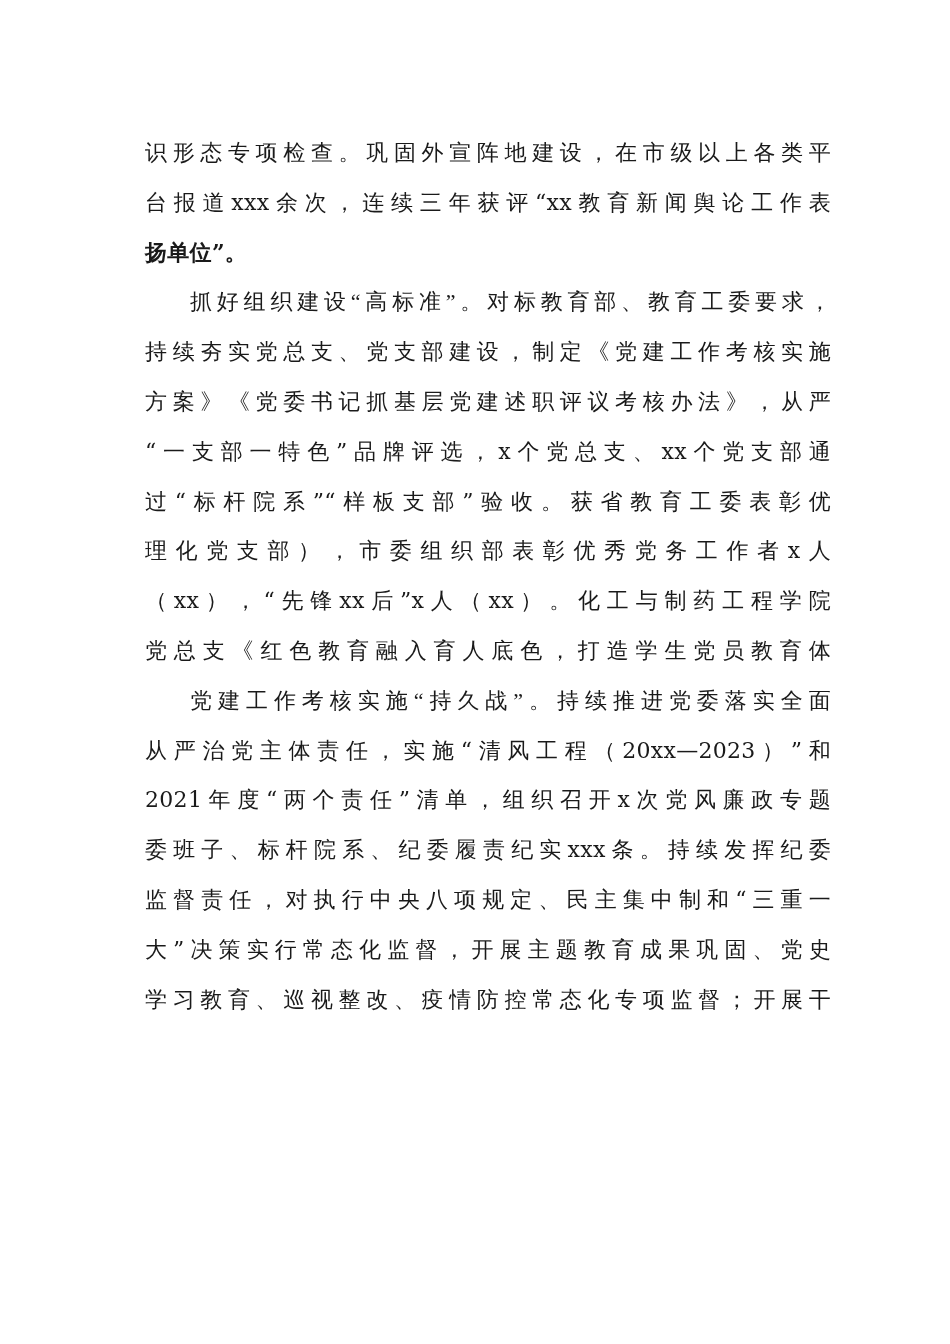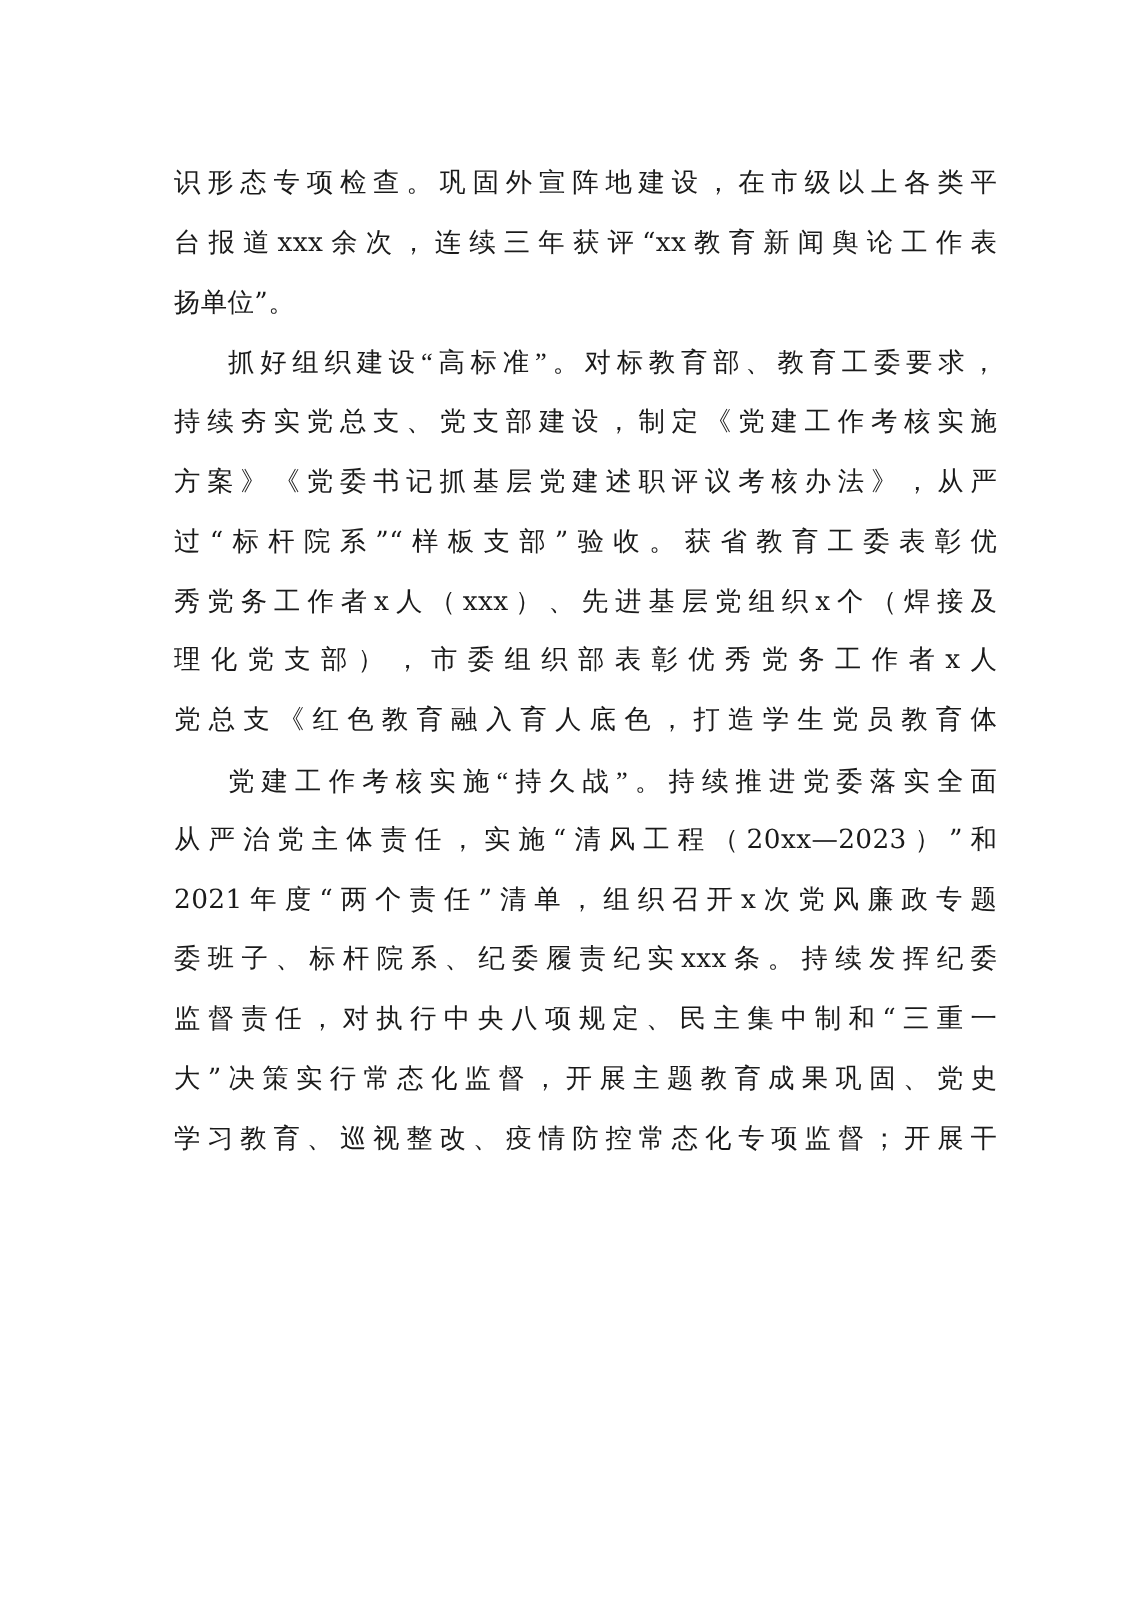--- a/index.html
+++ b/index.html
@@ -26,20 +26,21 @@
       line-height: 49.8px;
       font-size: 22px;
       white-space: nowrap;
       text-align: justify;
       text-align-last: justify;
       letter-spacing: 0.3px;
     }
     .line.last {
       text-align-last: left;
       text-align: center;
+      font-weight: bold;
     }
     .line.indent {
       padding-left: 45px;
       font-family: Liberation Serif, serif;
     }
   </style>
 </head>
 <body>
 
 <div class="page">
@@ -47,23 +48,24 @@
   <div>
     <div class="line">识形态专项检查。巩固外宣阵地建设，在市级以上各类平</div>
     <div class="line">台报道xxx余次，连续三年获评“xx教育新闻舆论工作表</div>
     <div class="line last">扬单位”。</div>
   </div>
 
   <div>
     <div class="line indent">抓好组织建设“高标准”。对标教育部、教育工委要求，</div>
     <div class="line">持续夯实党总支、党支部建设，制定《党建工作考核实施</div>
     <div class="line">方案》《党委书记抓基层党建述职评议考核办法》，从严</div>
+    <div class="line">“一支部一特色”品牌评选，x个党总支、xx个党支部通</div>
     <div class="line">过“标杆院系”“样板支部”验收。获省教育工委表彰优</div>
-    <div class="line">秀党务工作者x人（xxx）、先进基层党组织x个（焊接及</div>
     <div class="line">理化党支部），市委组织部表彰优秀党务工作者x人</div>
+    <div class="line">（xx），“先锋xx后”x人（xx）。化工与制药工程学院</div>
     <div class="line">党总支《红色教育融入育人底色，打造学生党员教育体</div>
   </div>
 
   <div>
     <div class="line indent">党建工作考核实施“持久战”。持续推进党委落实全面</div>
     <div class="line">从严治党主体责任，实施“清风工程（20xx—2023）”和</div>
     <div class="line">2021年度“两个责任”清单，组织召开x次党风廉政专题</div>
     <div class="line">委班子、标杆院系、纪委履责纪实xxx条。持续发挥纪委</div>
     <div class="line">监督责任，对执行中央八项规定、民主集中制和“三重一</div>
     <div class="line">大”决策实行常态化监督，开展主题教育成果巩固、党史</div>

